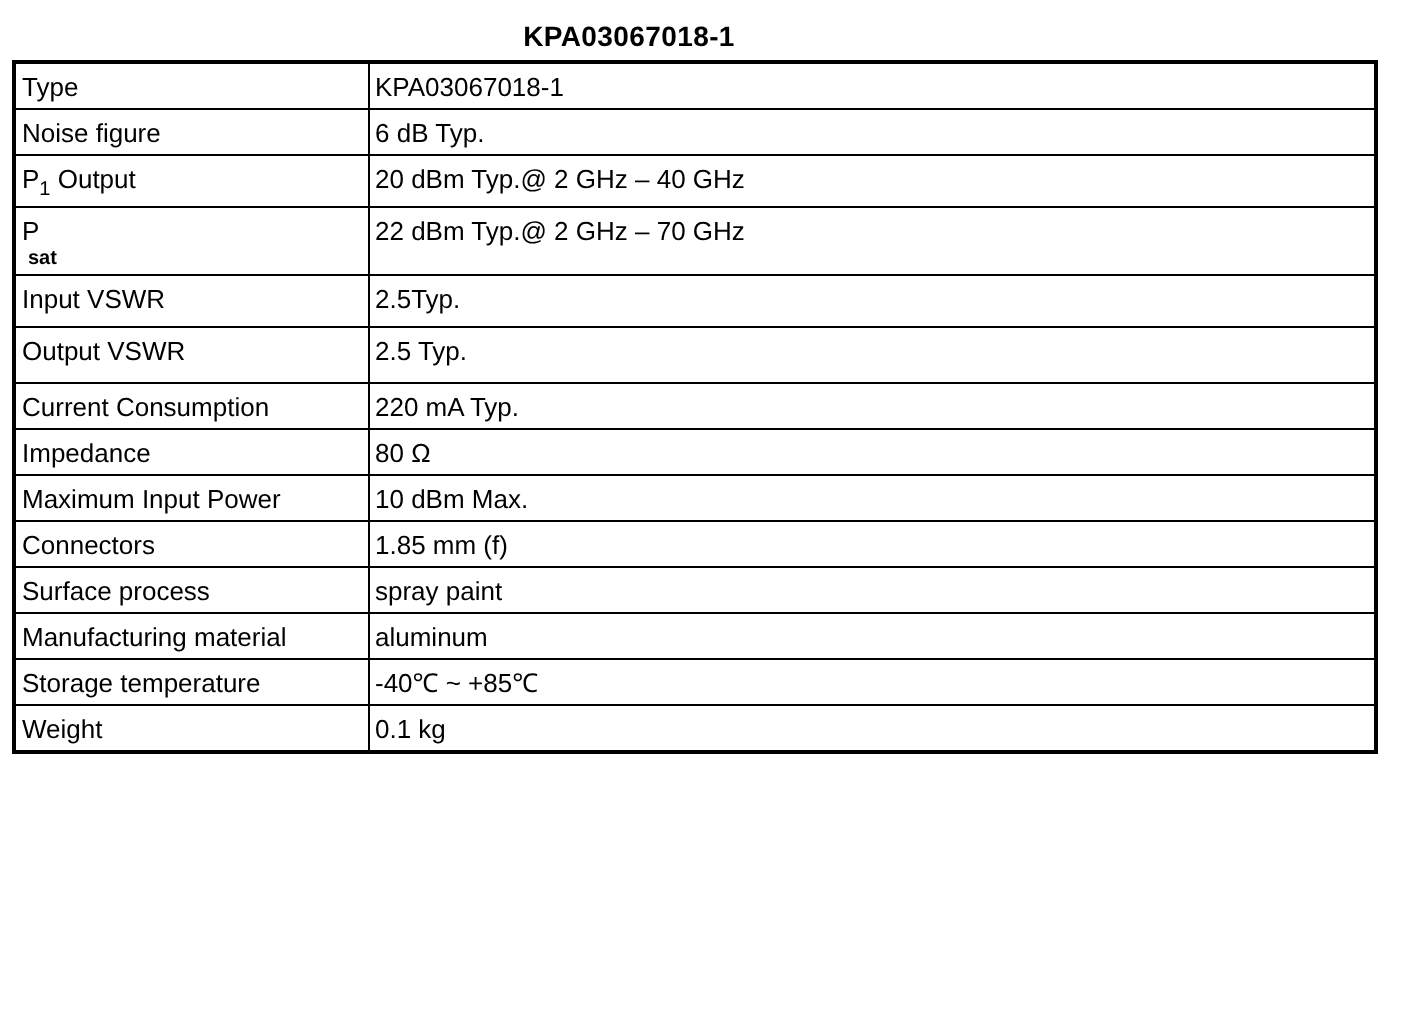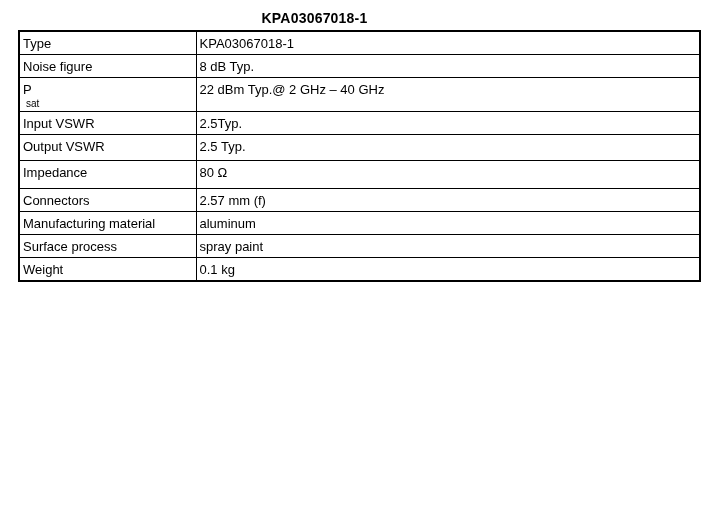--- a/index.html
+++ b/index.html
@@ -22,21 +22,21 @@
     text-align: center;
     font-size: 14px;
     font-weight: 700;
     line-height: 15px;
     letter-spacing: 0.2px;
   }
   table.spec-table {
     border-collapse: collapse;
     table-layout: fixed;
     width: 683px;
-    margin: 4px 0 0 18px;
+    margin: 4px 0 0 6px;
     border: 2px solid #000000;
   }
   table.spec-table col.param-col { width: 177px; }
   table.spec-table td {
     border: 1px solid #000000;
     vertical-align: top;
     padding: 3px 3px 2px 3px;
     font-size: 13px;
     line-height: 17px;
     height: 20px;
@@ -47,69 +47,86 @@
   table.spec-table tr:nth-child(5) td { height: 26px; }
   table.spec-table tr:nth-child(6) td { height: 28px; }
   td.param sub {
     font-size: 10px;
     line-height: 10px;
   }
   td.param sub.nl {
     display: block;
     margin-left: 3px;
     line-height: 11px;
+    font-weight: bold;
   }
 </style>
 </head>
 <body>
 
 <div class="page">
   <div class="doc-title">KPA03067018-1</div>
 
   <table class="spec-table">
     <colgroup>
       <col class="param-col">
       <col class="value-col">
     </colgroup>
     <tbody>
         <tr>
           <td class="param">Type</td>
           <td class="value">KPA03067018-1</td>
         </tr>
         <tr>
           <td class="param">Noise figure</td>
-          <td class="value">8 dB Typ.</td>
+          <td class="value">6 dB Typ.</td>
+        </tr>
+        <tr>
+          <td class="param"><span>P</span><sub>1</sub><span> Output</span></td>
+          <td class="value">20 dBm Typ.@ 2 GHz – 40 GHz</td>
         </tr>
         <tr>
           <td class="param"><span>P</span><sub class="nl">sat</sub></td>
-          <td class="value">22 dBm Typ.@ 2 GHz – 40 GHz</td>
+          <td class="value">22 dBm Typ.@ 2 GHz – 70 GHz</td>
         </tr>
         <tr>
           <td class="param">Input VSWR</td>
           <td class="value">2.5Typ.</td>
         </tr>
         <tr>
           <td class="param">Output VSWR</td>
           <td class="value">2.5 Typ.</td>
         </tr>
         <tr>
+          <td class="param">Current Consumption</td>
+          <td class="value">220 mA Typ.</td>
+        </tr>
+        <tr>
           <td class="param">Impedance</td>
           <td class="value">80 Ω</td>
         </tr>
         <tr>
+          <td class="param">Maximum Input Power</td>
+          <td class="value">10 dBm Max.</td>
+        </tr>
+        <tr>
           <td class="param">Connectors</td>
-          <td class="value">2.57 mm (f)</td>
+          <td class="value">1.85 mm (f)</td>
+        </tr>
+        <tr>
+          <td class="param">Surface process</td>
+          <td class="value">spray paint</td>
         </tr>
         <tr>
           <td class="param">Manufacturing material</td>
           <td class="value">aluminum</td>
         </tr>
         <tr>
-          <td class="param">Surface process</td>
-          <td class="value">spray paint</td>
+          <td class="param">Storage temperature</td>
+          <td class="value">-40℃ ~ +85℃</td>
         </tr>
         <tr>
           <td class="param">Weight</td>
           <td class="value">0.1 kg</td>
         </tr>
       </tbody>
   </table>
 </div>
 
 </body></html>

